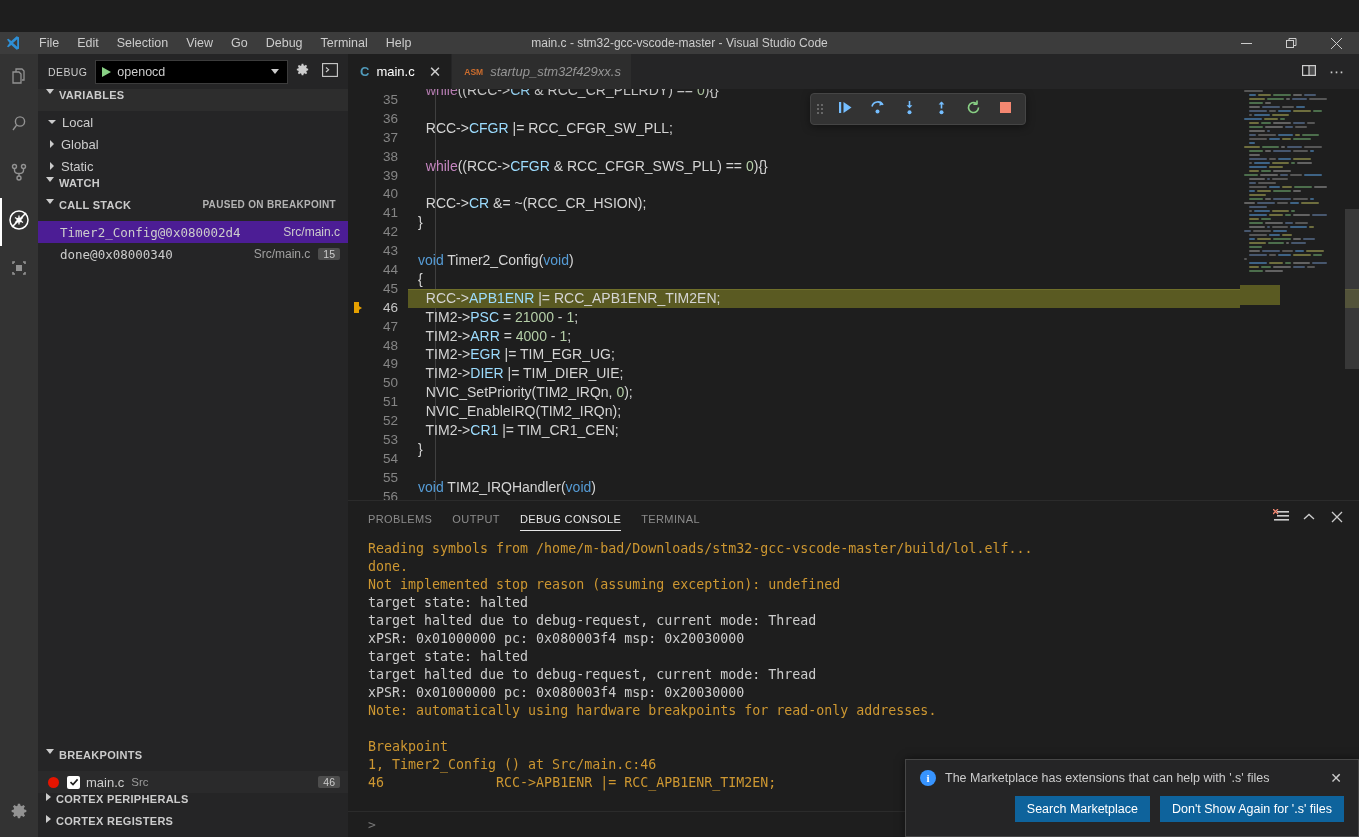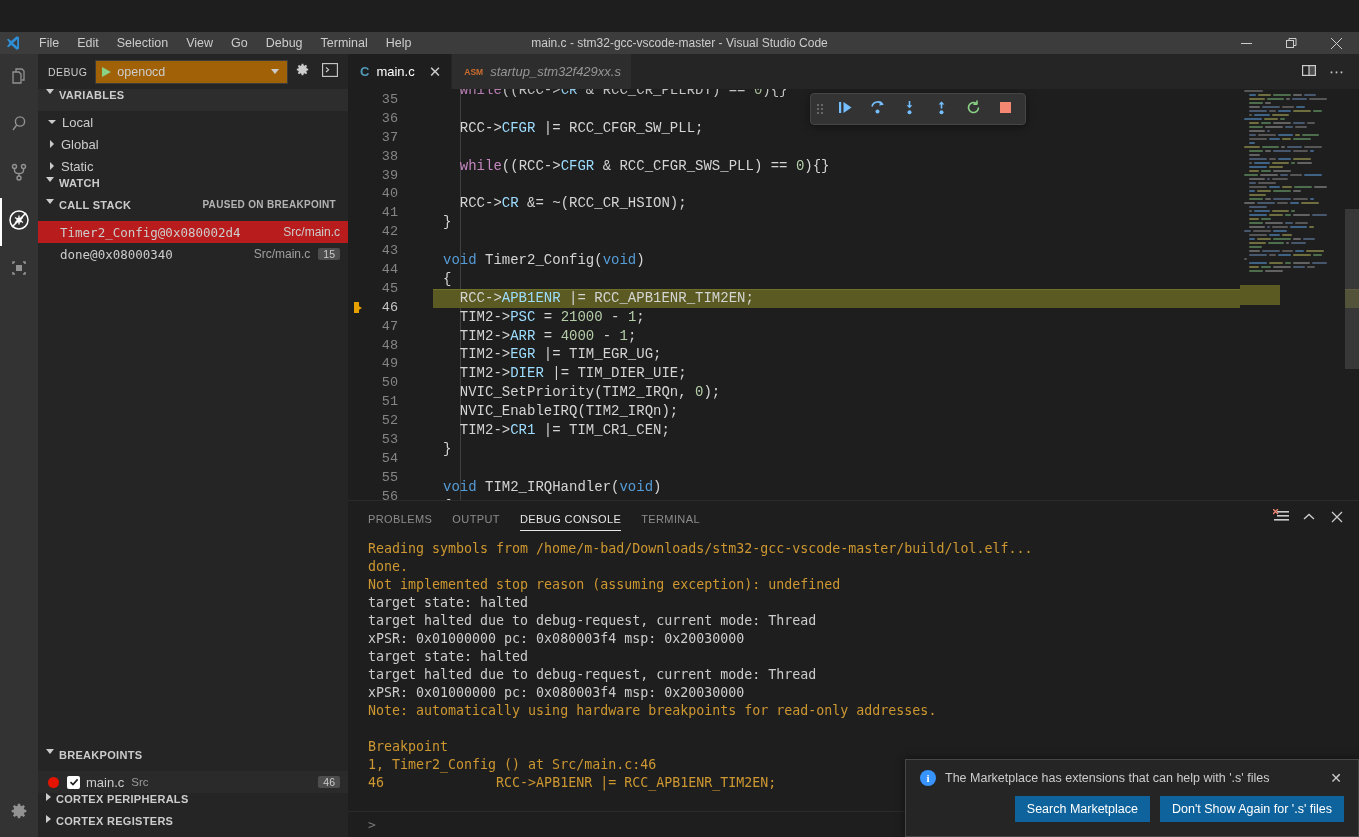--- a/index.html
+++ b/index.html
@@ -49,21 +49,21 @@
   
   .sidebar {
     width: 310px; flex: 0 0 310px; background: #252526;
     display: flex; flex-direction: column; min-height: 0;
   }
   .debug-toolbar-row {
     height: 35px; display: flex; align-items: center; padding: 0 4px 0 10px; flex: 0 0 35px;
   }
   .debug-label { font-size: 10.5px; letter-spacing: .4px; color: #cccccc; margin-right: 8px; }
   .config-select {
-    flex: 1; height: 24px; background: #a16207; border: 1px solid #3c3c3c;
+    flex: 1; height: 24px; background: #000000; border: 1px solid #3c3c3c;
     display: flex; align-items: center; padding: 0 4px; position: relative;
   }
   .play-tri {
     width: 0; height: 0; border-left: 9px solid #89d185;
     border-top: 5.5px solid transparent; border-bottom: 5.5px solid transparent;
     margin: 0 6px 0 2px;
   }
   .config-name { font-size: 12.5px; color: #cccccc; flex: 1; }
   .caret-down {
     width: 0; height: 0; border-left: 4px solid transparent; border-right: 4px solid transparent;
@@ -104,21 +104,21 @@
   .tw-small.open {
     border-left: 4px solid transparent; border-right: 4px solid transparent;
     border-top: 4.5px solid #cccccc; border-bottom: none; margin-left: 2px; margin-right: 6px;
   }
 
   .stack-row {
     height: 22px; display: flex; align-items: center; font-size: 12.5px;
     padding: 0 8px 0 22px; color: #cccccc; white-space: nowrap;
     font-family: "DejaVu Sans Mono", monospace;
   }
-  .stack-row.selected { background: #b91c1c; }
+  .stack-row.selected { background: #4c1d95; }
   .stack-src {
     margin-left: auto; font-family: "Liberation Sans", sans-serif;
     font-size: 12px; color: #a0a0a0;
   }
   .stack-row.selected .stack-src { color: #cccccc; }
   .stack-badge {
     background: #4d4d4d; color: #cccccc; font-size: 10.5px; border-radius: 2px;
     padding: 0px 5px; margin-left: 8px; font-family: "Liberation Sans", sans-serif;
   }
 
@@ -152,22 +152,22 @@
   }
   .tab-ico { font-size: 13px; margin-right: 7px; font-weight: bold; }
   .tab-ico.c { color: #519aba; }
   .tab-ico.asm { color: #cc6d2e; font-size: 8.5px; font-weight: bold; }
   .tab-label.preview { font-style: italic; }
   .tab-close { margin-left: 14px; font-size: 15px; line-height: 1; color: #cccccc; }
   .tabs-actions { margin-left: auto; display: flex; align-items: center; padding-right: 8px; }
 
   .editor { flex: 1; position: relative; min-height: 0; background: #1e1e1e; overflow: hidden; }
   .code-area {
-    position: absolute; inset: 0; display: flex; font-family: Liberation Mono, monospace;
-    font-size: 14px; line-height: 18.9px; gap: 25px;
+    position: absolute; inset: 0; display: flex; font-family: Liberation Sans, sans-serif;
+    font-size: 14px; line-height: 18.9px;
   }
   .gutter {
     width: 60px; flex: 0 0 60px; padding-top: 2px; text-align: right; position: relative;
   }
   .gline { height: 18.9px; color: #858585; font-size: 13.5px; padding-right: 10px; position: relative; }
   .gline.current { color: #c6c6c6; }
   .bp-arrow {
     position: absolute; left: 6px; top: 4px; width: 0; height: 0;
     border-left: 8px solid #e5a000; border-top: 5.5px solid transparent; border-bottom: 5.5px solid transparent;
   }

